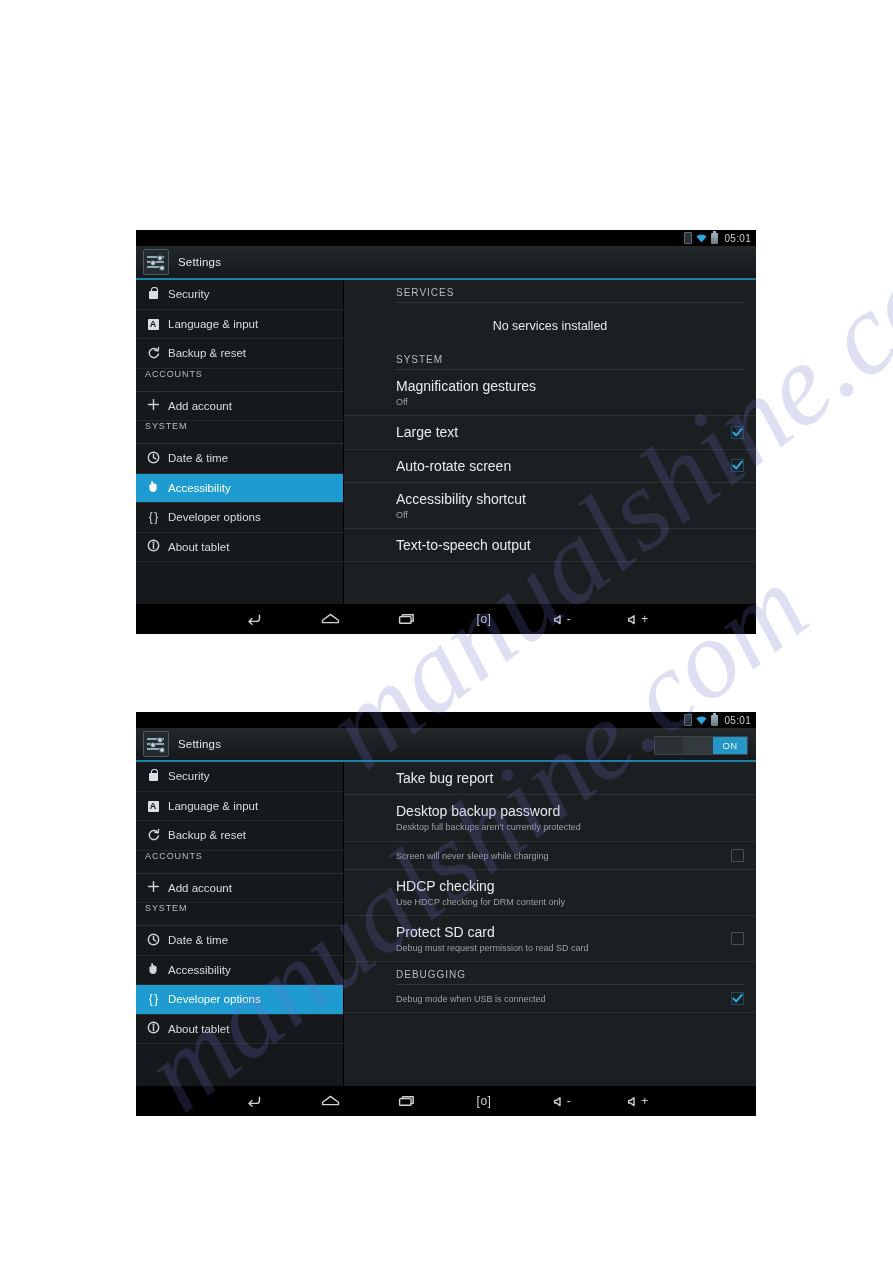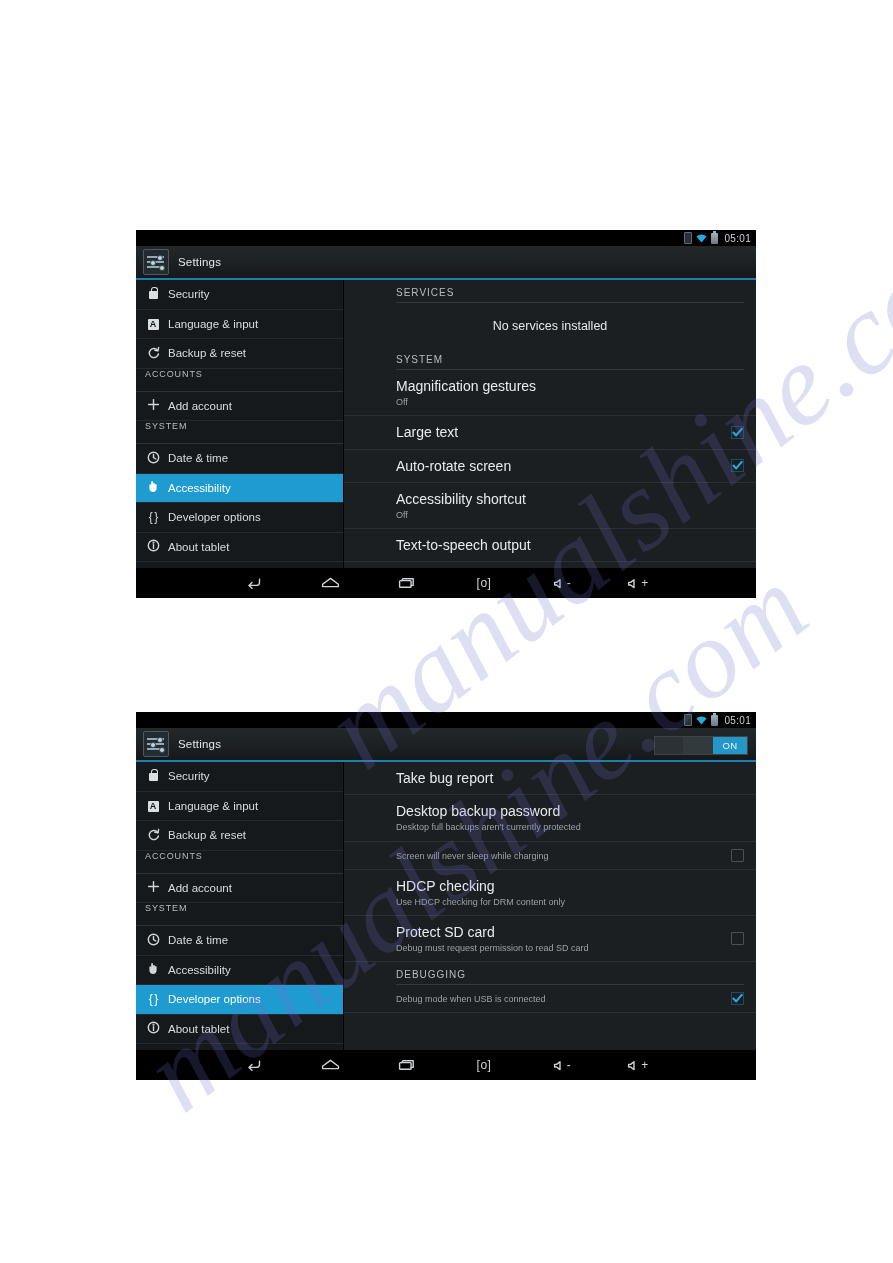--- a/index.html
+++ b/index.html
@@ -162,21 +162,21 @@
     font-size: 9.5px;
     display: flex;
     align-items: center;
     justify-content: center;
     letter-spacing: 0.5px;
   }
 
   
   .screen-body {
     display: flex;
-    height: 288px;
+    height: 324px;
     background: #0d0f10;
   }
   .sidebar {
     width: 207px;
     background: #15191b;
     flex: none;
     overflow: hidden;
     border-right: 1px solid #000;
   }
   .content {

